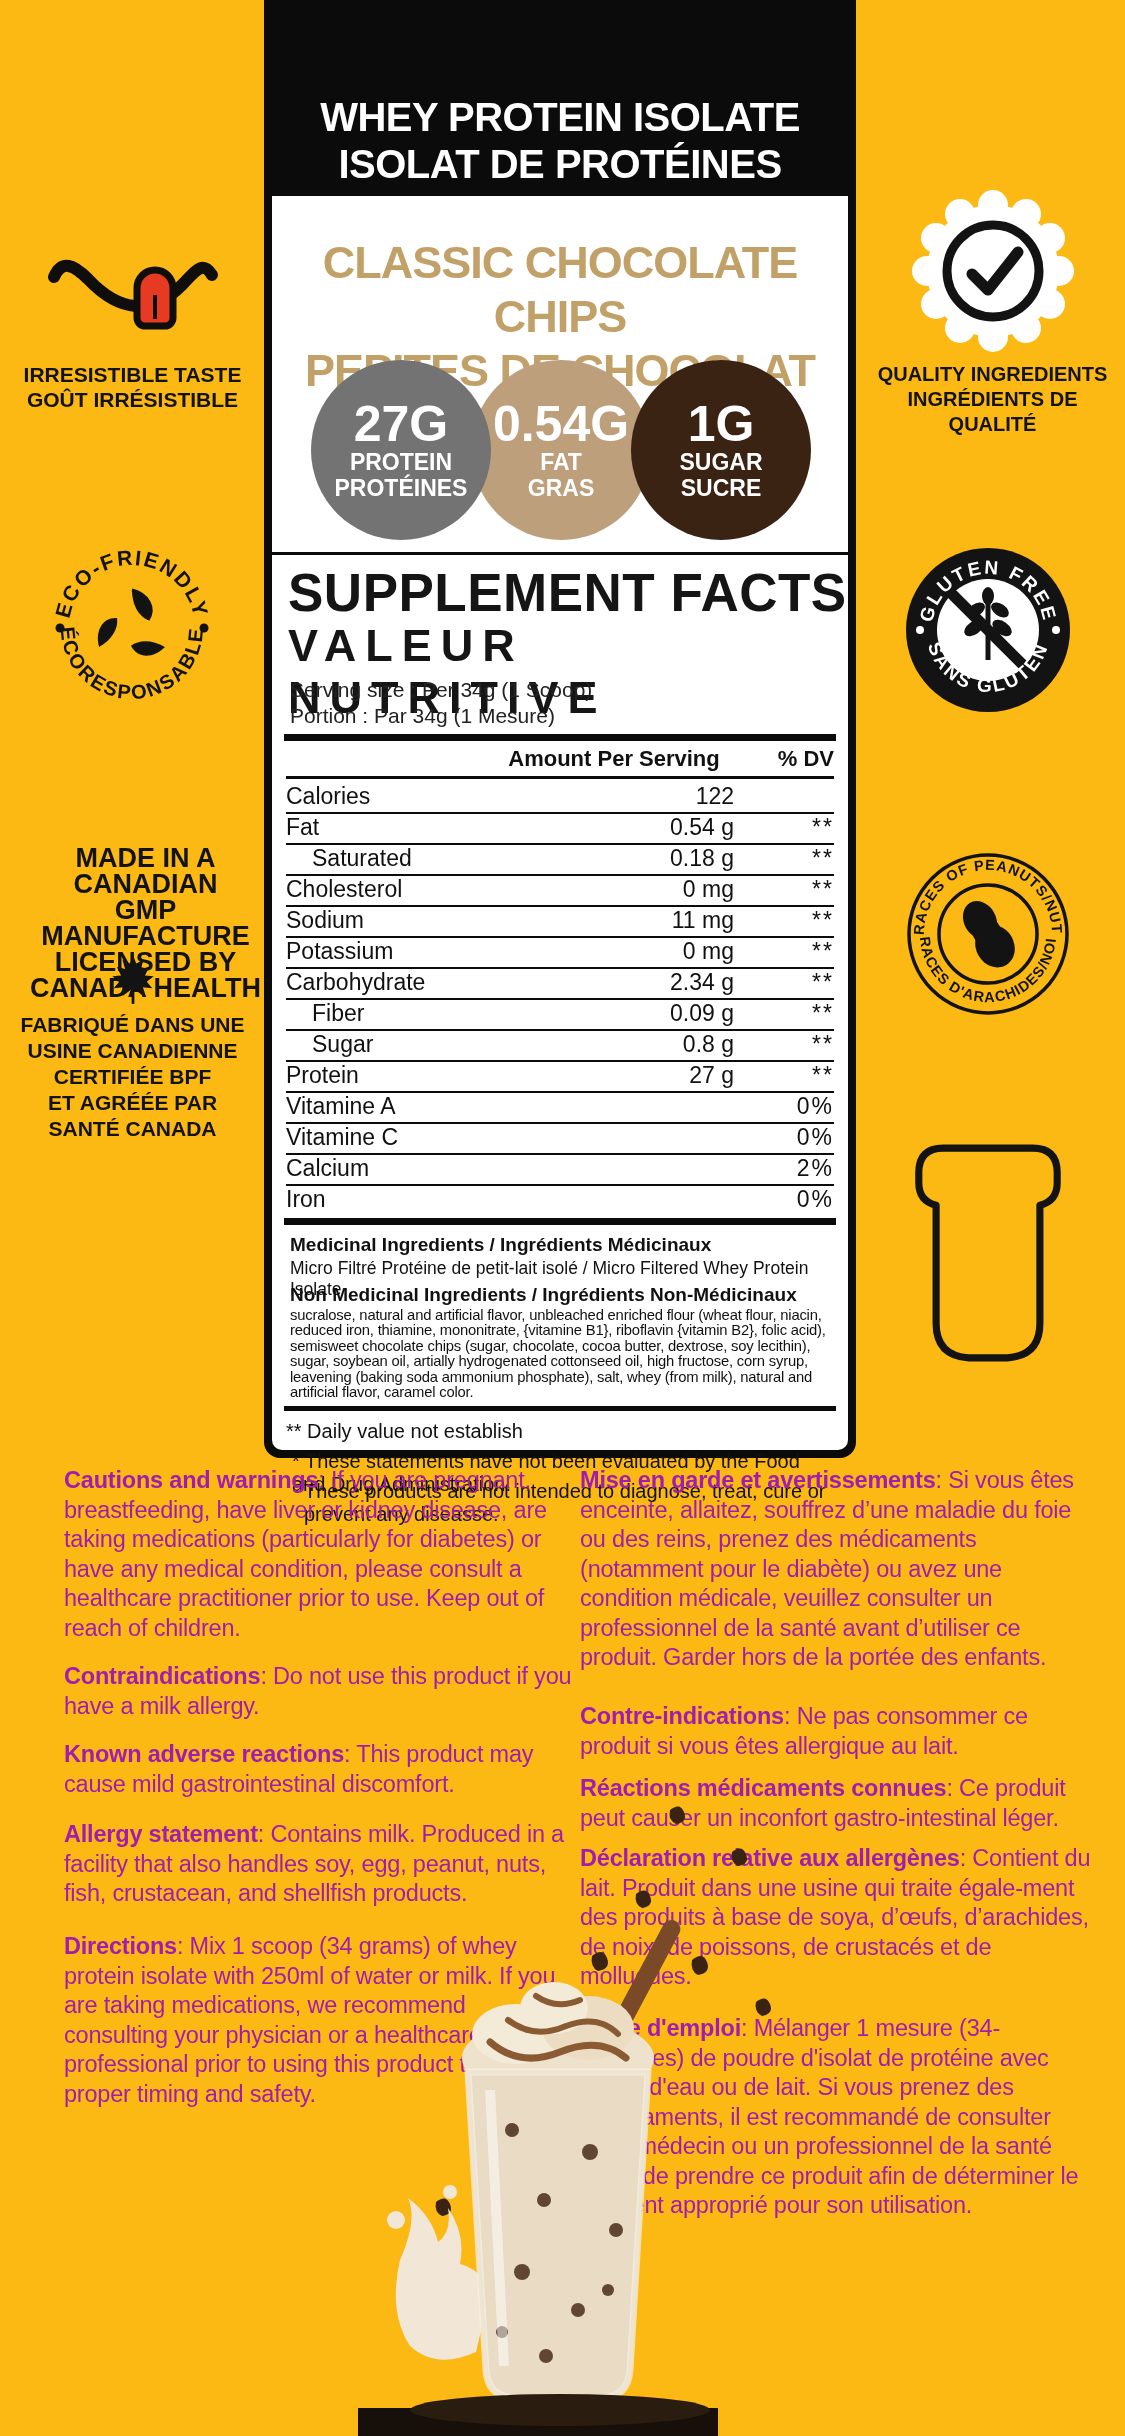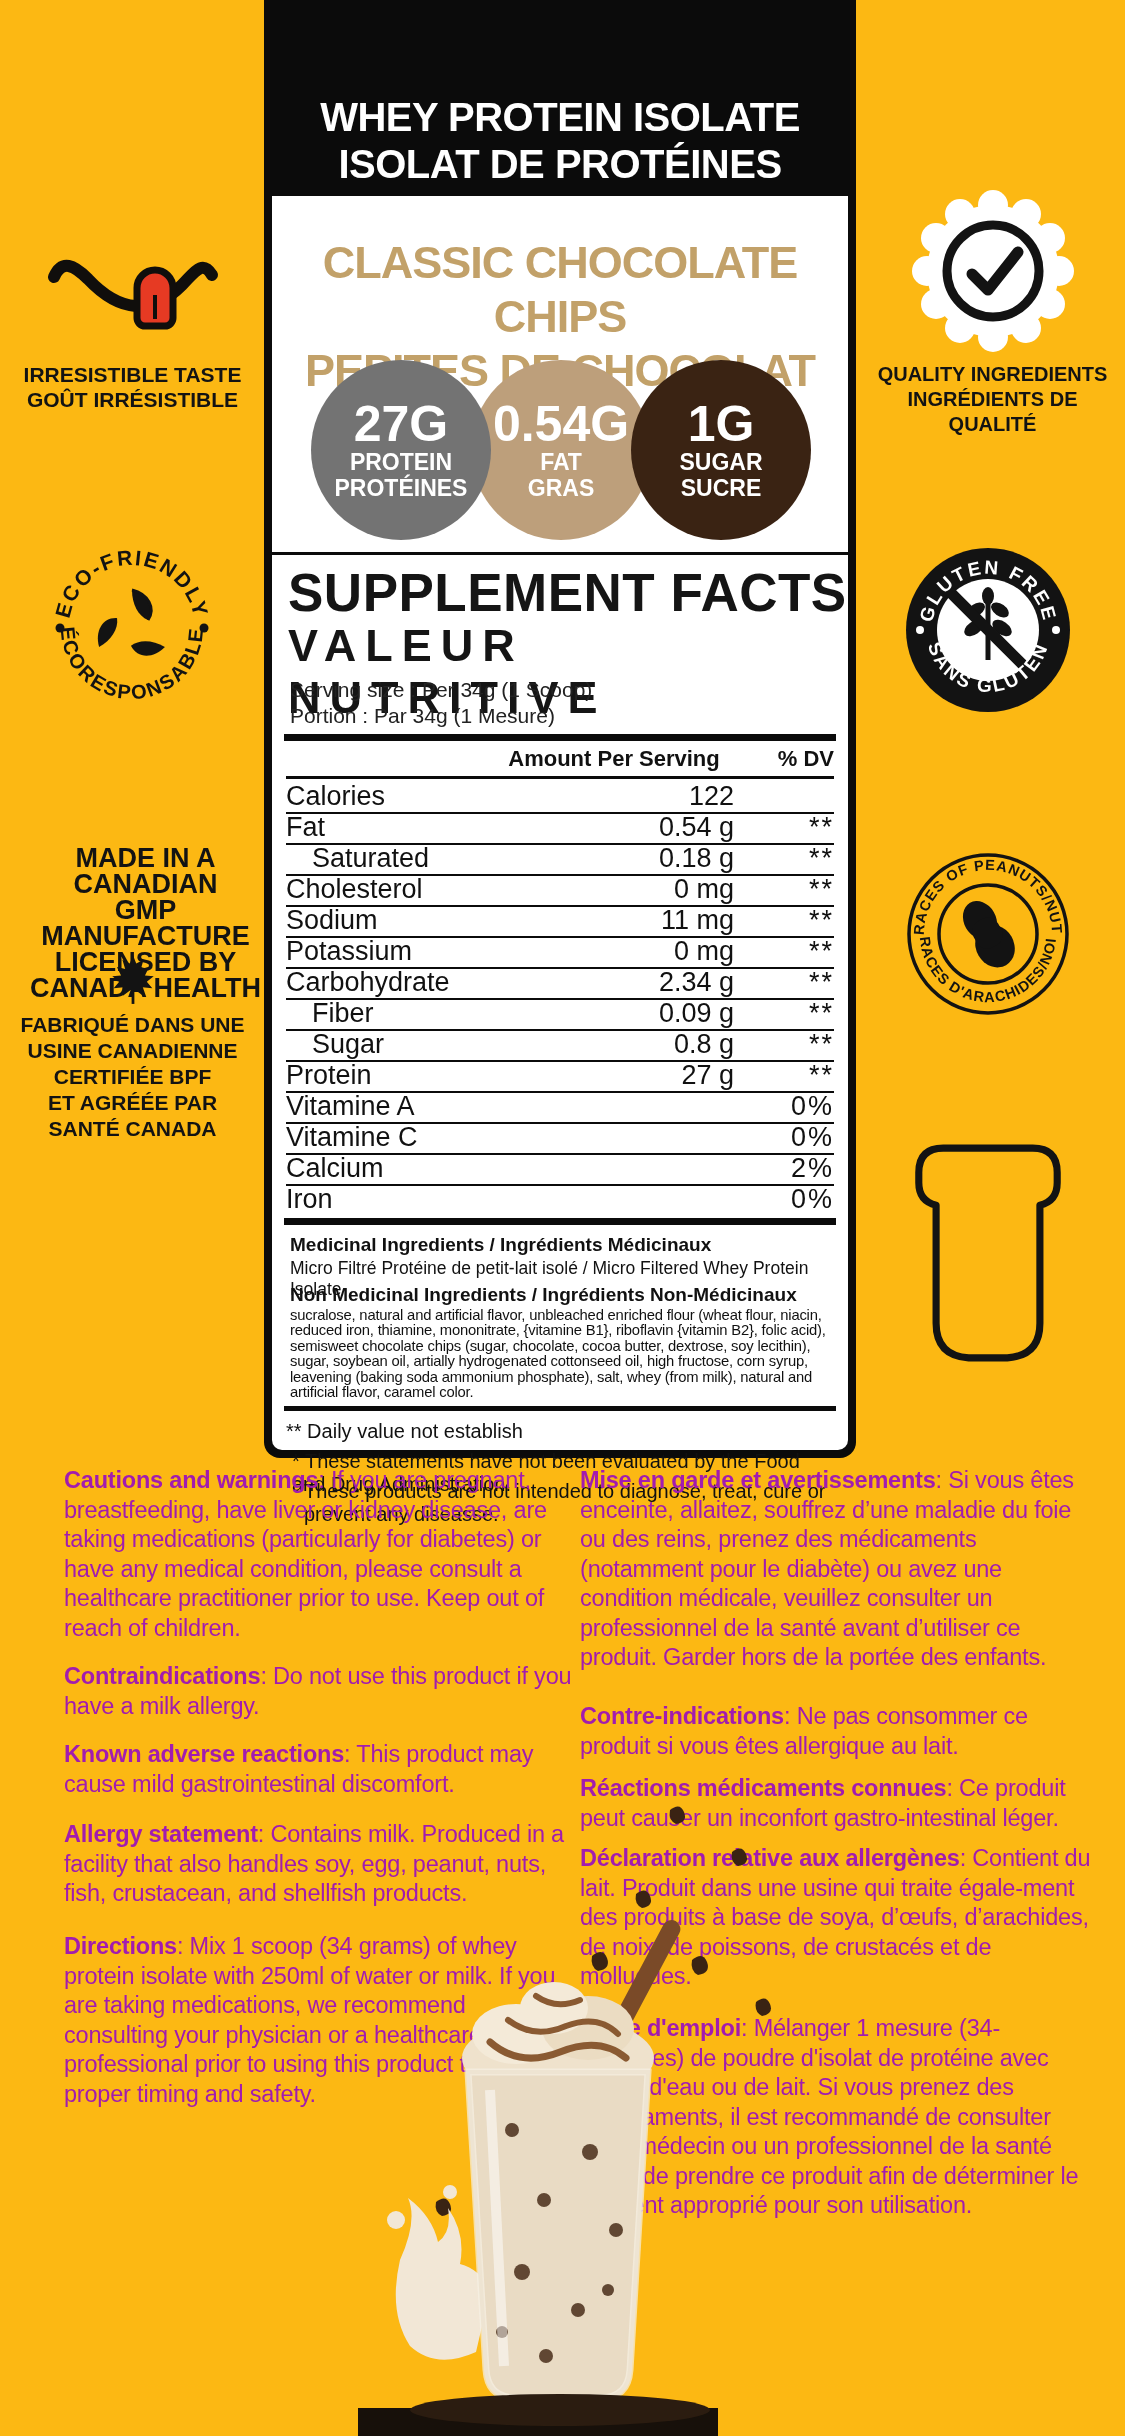--- a/index.html
+++ b/index.html
@@ -20,21 +20,21 @@
        display:flex;flex-direction:column;align-items:center;justify-content:center;color:#fff;}
   .circle .v{font-size:50px;font-weight:bold;line-height:50px;}
   .circle .l{font-size:23px;font-weight:bold;line-height:26px;}
   .rule{position:absolute;left:0;width:100%;background:#0b0b0b;}
   .sf-title{position:absolute;left:16px;font-weight:bold;color:#151515;}
   .serv{position:absolute;left:18px;font-size:21px;color:#222;}
   .bar{position:absolute;left:12px;right:12px;background:#0b0b0b;height:7px;}
   .thead{position:absolute;left:14px;right:14px;display:flex;font-size:22px;font-weight:bold;}
   .thead .sp{flex:1;}
   .trow{position:absolute;left:14px;right:14px;height:31px;display:flex;align-items:center;
-        border-bottom:2.5px solid #0b0b0b;font-size:27px;}
+        border-bottom:2.5px solid #0b0b0b;font-size:23px;}
   .trow .lab{flex:1;}
   .trow .lab.ind{padding-left:26px;}
   .trow .amt{width:160px;text-align:right;}
   .trow .dv{width:100px;text-align:right;letter-spacing:2px;}
   .ing-b{position:absolute;left:18px;right:14px;font-size:19px;font-weight:bold;}
   .ing-t{position:absolute;left:18px;right:14px;font-size:17.5px;}
   .ing-p{position:absolute;left:18px;right:16px;font-size:14.8px;line-height:15.4px;
          letter-spacing:-.2px;}
   .fnote{position:absolute;left:14px;right:14px;font-size:20px;}
   

